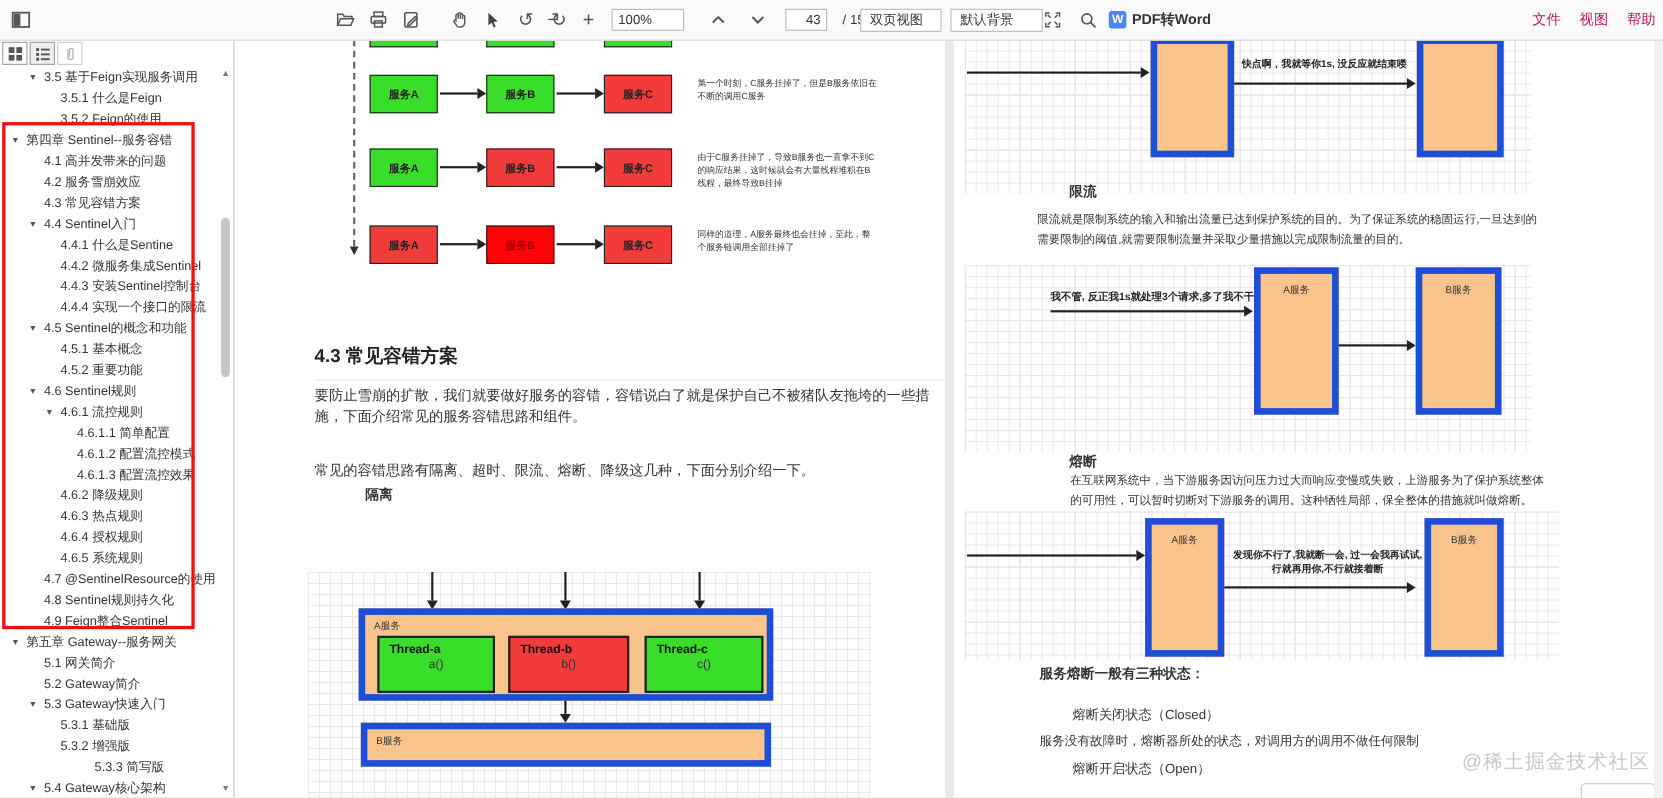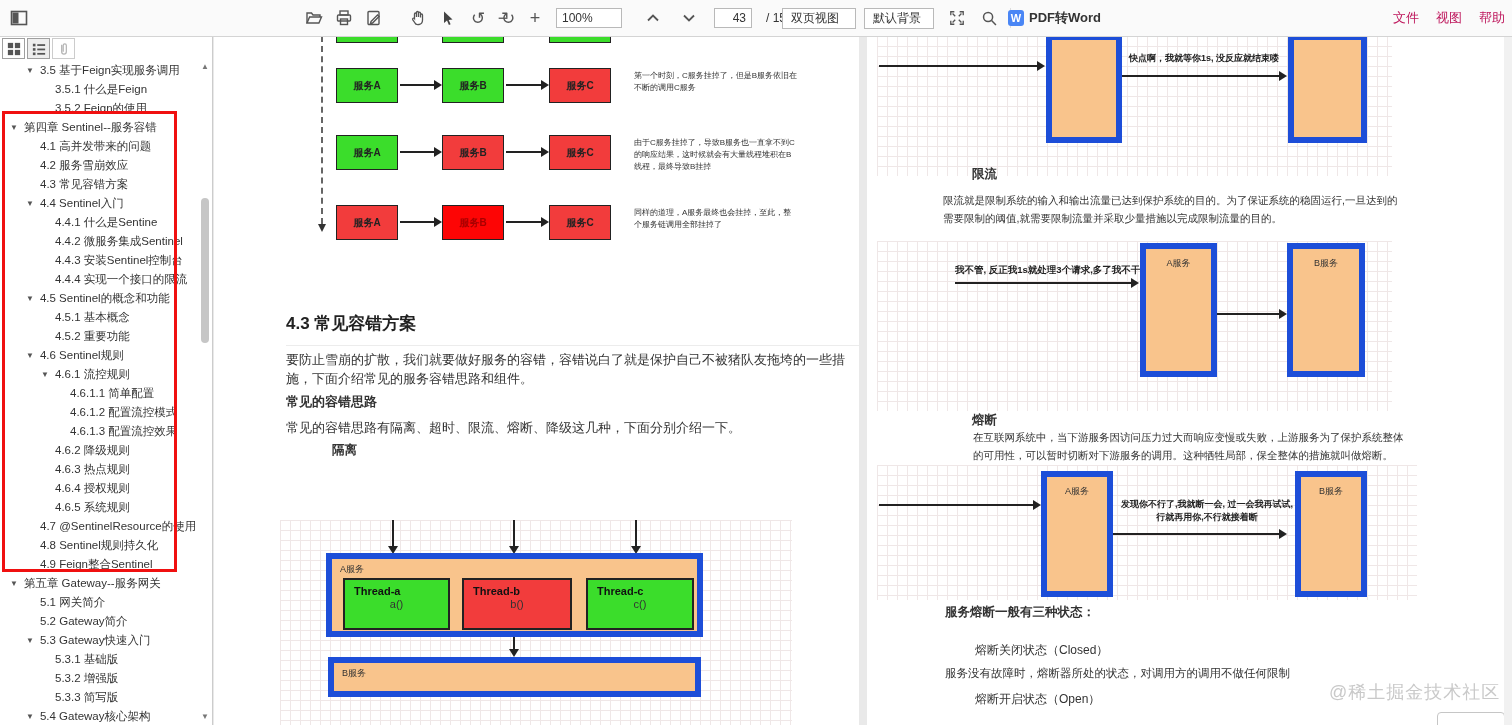--- a/index.html
+++ b/index.html
@@ -155,21 +155,21 @@
         <svg width="12" height="8" viewBox="0 0 12 8" fill="none" stroke="#555" stroke-width="1.8">
             <path d="M1 1.5 L6 6.5 L11 1.5"></path>
           </svg>
       </span>
       <input class="tb-input" style="width: 38px; text-align: right;" value="43">
       <span style="font-size:12px;color:#333;">/ 153</span>
     </div>
 
     <div class="tb-abs" style="left:782px;gap:8px;">
       <span class="tb-select" style="width:74px;">双页视图</span>
-      <span class="tb-select" style="width:70px;font-family:Liberation Serif, serif;">默认背景</span>
+      <span class="tb-select" style="width:84px;font-family:Liberation Serif, serif;">默认背景</span>
     </div>
 
     <div class="tb-abs" style="left:946px;gap:10px;">
       <span class="tb-icon">
         <svg width="16" height="16" viewBox="0 0 18 18" fill="none" stroke="#555" stroke-width="1.5">
             <path d="M2 6 V2 h4 M12 2 h4 v4 M16 12 v4 h-4 M6 16 H2 v-4 M7 7 l-3-3 M11 7 l3-3 M11 11 l3 3 M7 11 l-3 3"></path>
           </svg>
       </span>
       <span class="tb-icon">
         <svg width="17" height="17" viewBox="0 0 18 18" fill="none" stroke="#555" stroke-width="1.6">
@@ -324,21 +324,21 @@
         <div class="toc-row" style="padding-left: 26px;">
           <span class="tgl">▼</span>
           <span>5.3 Gateway快速入门</span>
         </div>
         <div class="toc-row" style="padding-left: 55px;">
           <span>5.3.1 基础版</span>
         </div>
         <div class="toc-row" style="padding-left: 55px;">
           <span>5.3.2 增强版</span>
         </div>
-        <div class="toc-row" style="padding-left: 55px;">
+        <div class="toc-row" style="padding-left: 86px;">
           <span>5.3.3 简写版</span>
         </div>
         <div class="toc-row" style="padding-left: 26px;">
           <span class="tgl">▼</span>
           <span>5.4 Gateway核心架构</span>
         </div>
       </div>
     <div id="toc-highlight"></div>
     <div id="side-scroll">
       <span class="side-scroll-arrow" style="top:2px;">▲</span>
@@ -378,21 +378,20 @@
             <div class="arrow-h av-ar0"></div>
             <div class="svc-box bright-red col1">服务B</div>
             <div class="arrow-h av-ar1"></div>
             <div class="svc-box red col2">服务C</div>
             <div class="av-note">同样的道理，A服务最终也会挂掉，至此，整个服务链调用全部挂掉了</div>
           </div>
         </div>
 
       <div id="lp-heading">4.3 常见容错方案</div>
       <div class="para lp-para" style="top:314px;">要防止雪崩的扩散，我们就要做好服务的容错，容错说白了就是保护自己不被猪队友拖垮的一些措施，下面介绍常见的服务容错思路和组件。</div>
-      <div class="para lp-para lp-bold" style="top:356px;">常见的容错思路</div>
       <div class="para lp-para" style="top:382px;">常见的容错思路有隔离、超时、限流、熔断、降级这几种，下面分别介绍一下。</div>
       <div class="para lp-bold" style="left:118px;top:406px;font-size:12.5px;">隔离</div>
 
       <div class="grid-bg" style="left:66px;top:484px;width:512px;height:205px;"></div>
       <div class="arrow-v" style="left:178px;top:484px;height:26px;"></div>
       <div class="arrow-v" style="left:299px;top:484px;height:26px;"></div>
       <div class="arrow-v" style="left:421px;top:484px;height:26px;"></div>
       <div class="obox" id="a-service-box" style="left:112px;top:517px;width:377px;height:84px;">
         <span class="lbl-tl">A服务</span>
         <div id="thread-boxes">

